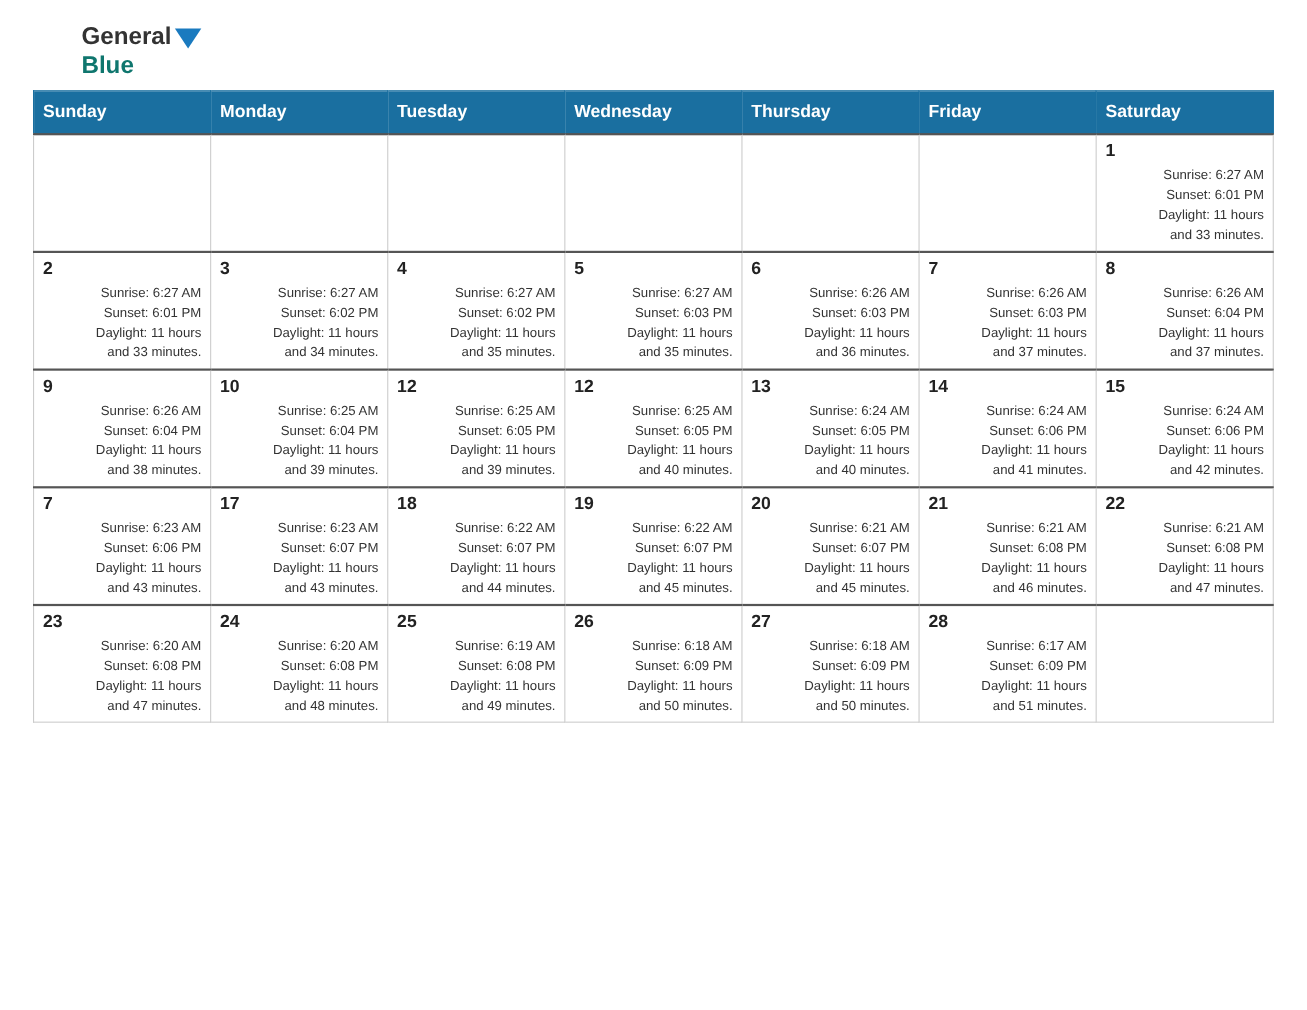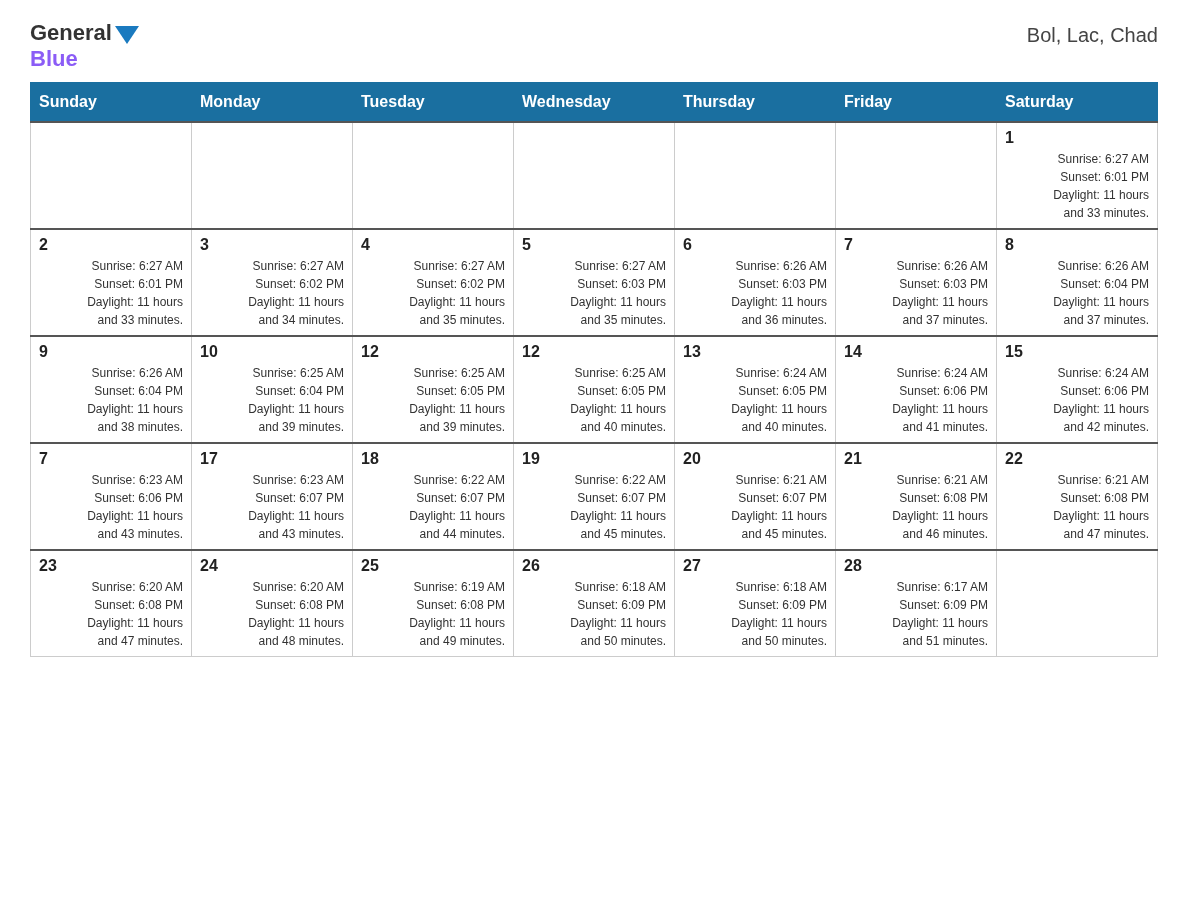--- a/index.html
+++ b/index.html
@@ -8,20 +8,21 @@
       background: #fff;
       padding: 20px 30px;
       width: 1188px;
       min-height: 918px;
     }
     .header {
       display: flex;
       justify-content: space-between;
       align-items: flex-start;
       margin-bottom: 10px;
+      margin-left: 44px;
     }
     .logo {
       display: flex;
       flex-direction: column;
       align-items: flex-start;
     }
     .logo-top {
       display: flex;
       align-items: center;
       font-size: 22px;
@@ -33,21 +34,21 @@
       width: 0;
       height: 0;
       border-left: 12px solid transparent;
       border-right: 12px solid transparent;
       border-top: 18px solid #1a7abf;
       margin: 0 3px;
       position: relative;
       top: 2px;
     }
     .logo-blue {
-      color: #8b5cf6;
+      color: #0f766e;
       font-size: 22px;
       font-weight: bold;
     }
     .title-area {
       text-align: right;
     }
     .calendar-title {
       font-size: 52px;
       font-weight: bold;
       color: #222;
@@ -108,21 +109,20 @@
 
 <div class="header">
   <div class="logo">
     <div class="logo-top">
       <span class="logo-general">General</span>
       <div class="logo-triangle"></div>
     </div>
     <span class="logo-blue">Blue</span>
   </div>
   <div class="title-area">
-    <div class="subtitle">Bol, Lac, Chad</div>
   </div>
 </div>
 
 <table class="calendar">
   <thead>
     <tr>
     <th>Sunday</th>
         <th>Monday</th>
         <th>Tuesday</th>
         <th>Wednesday</th>

